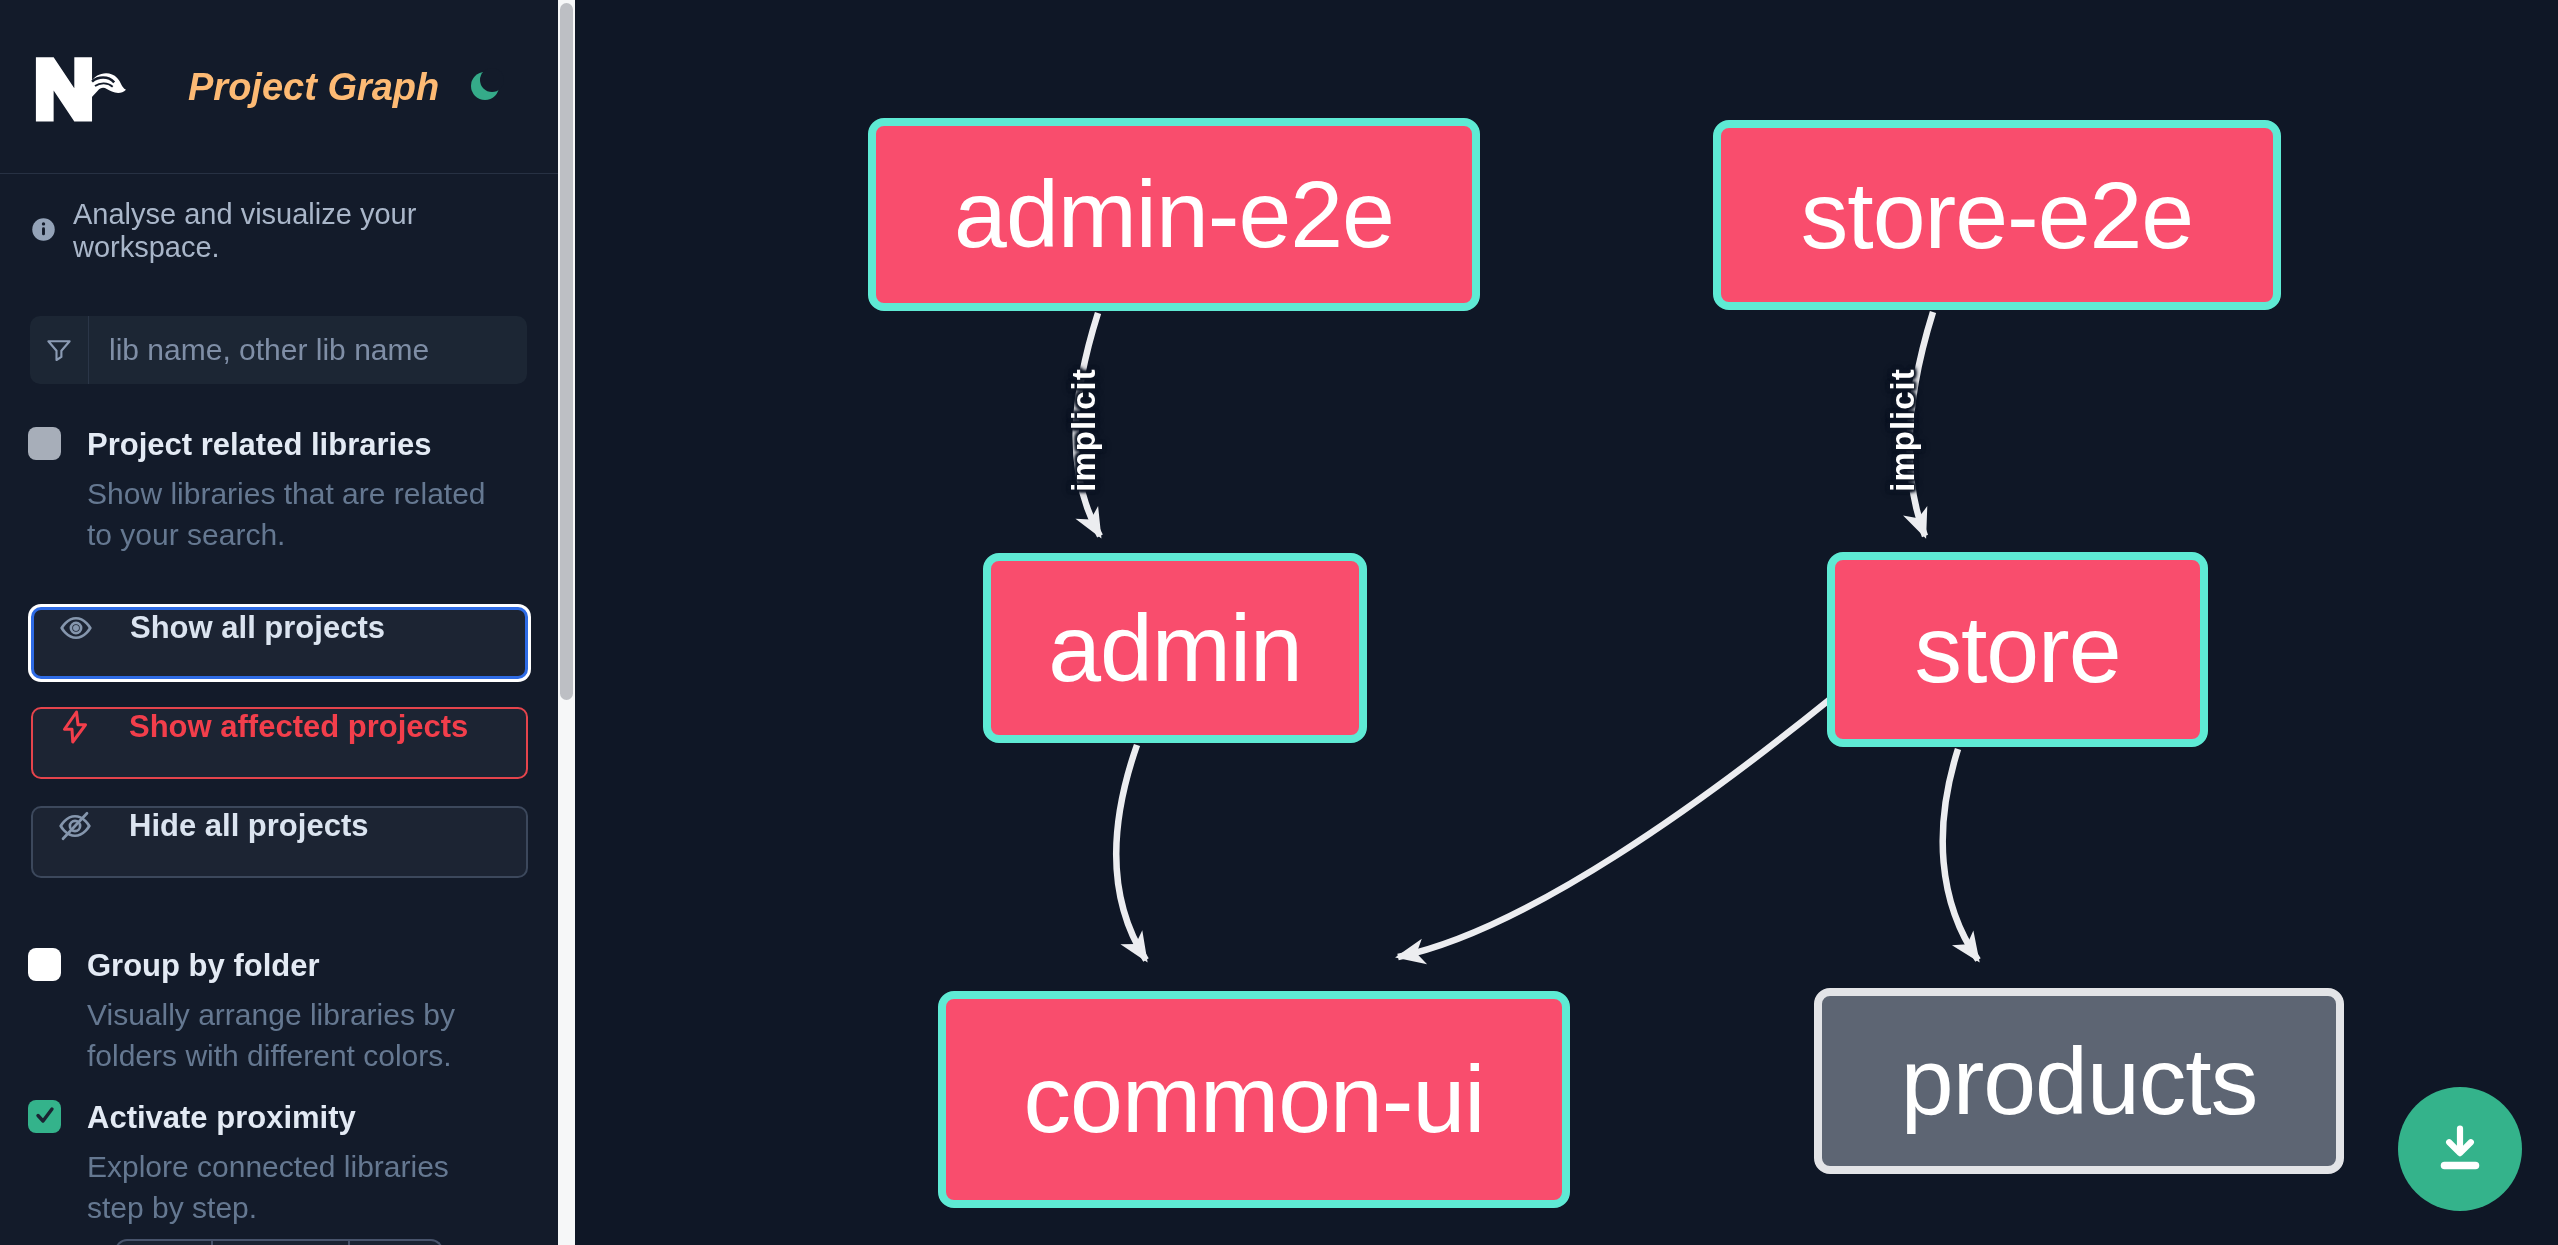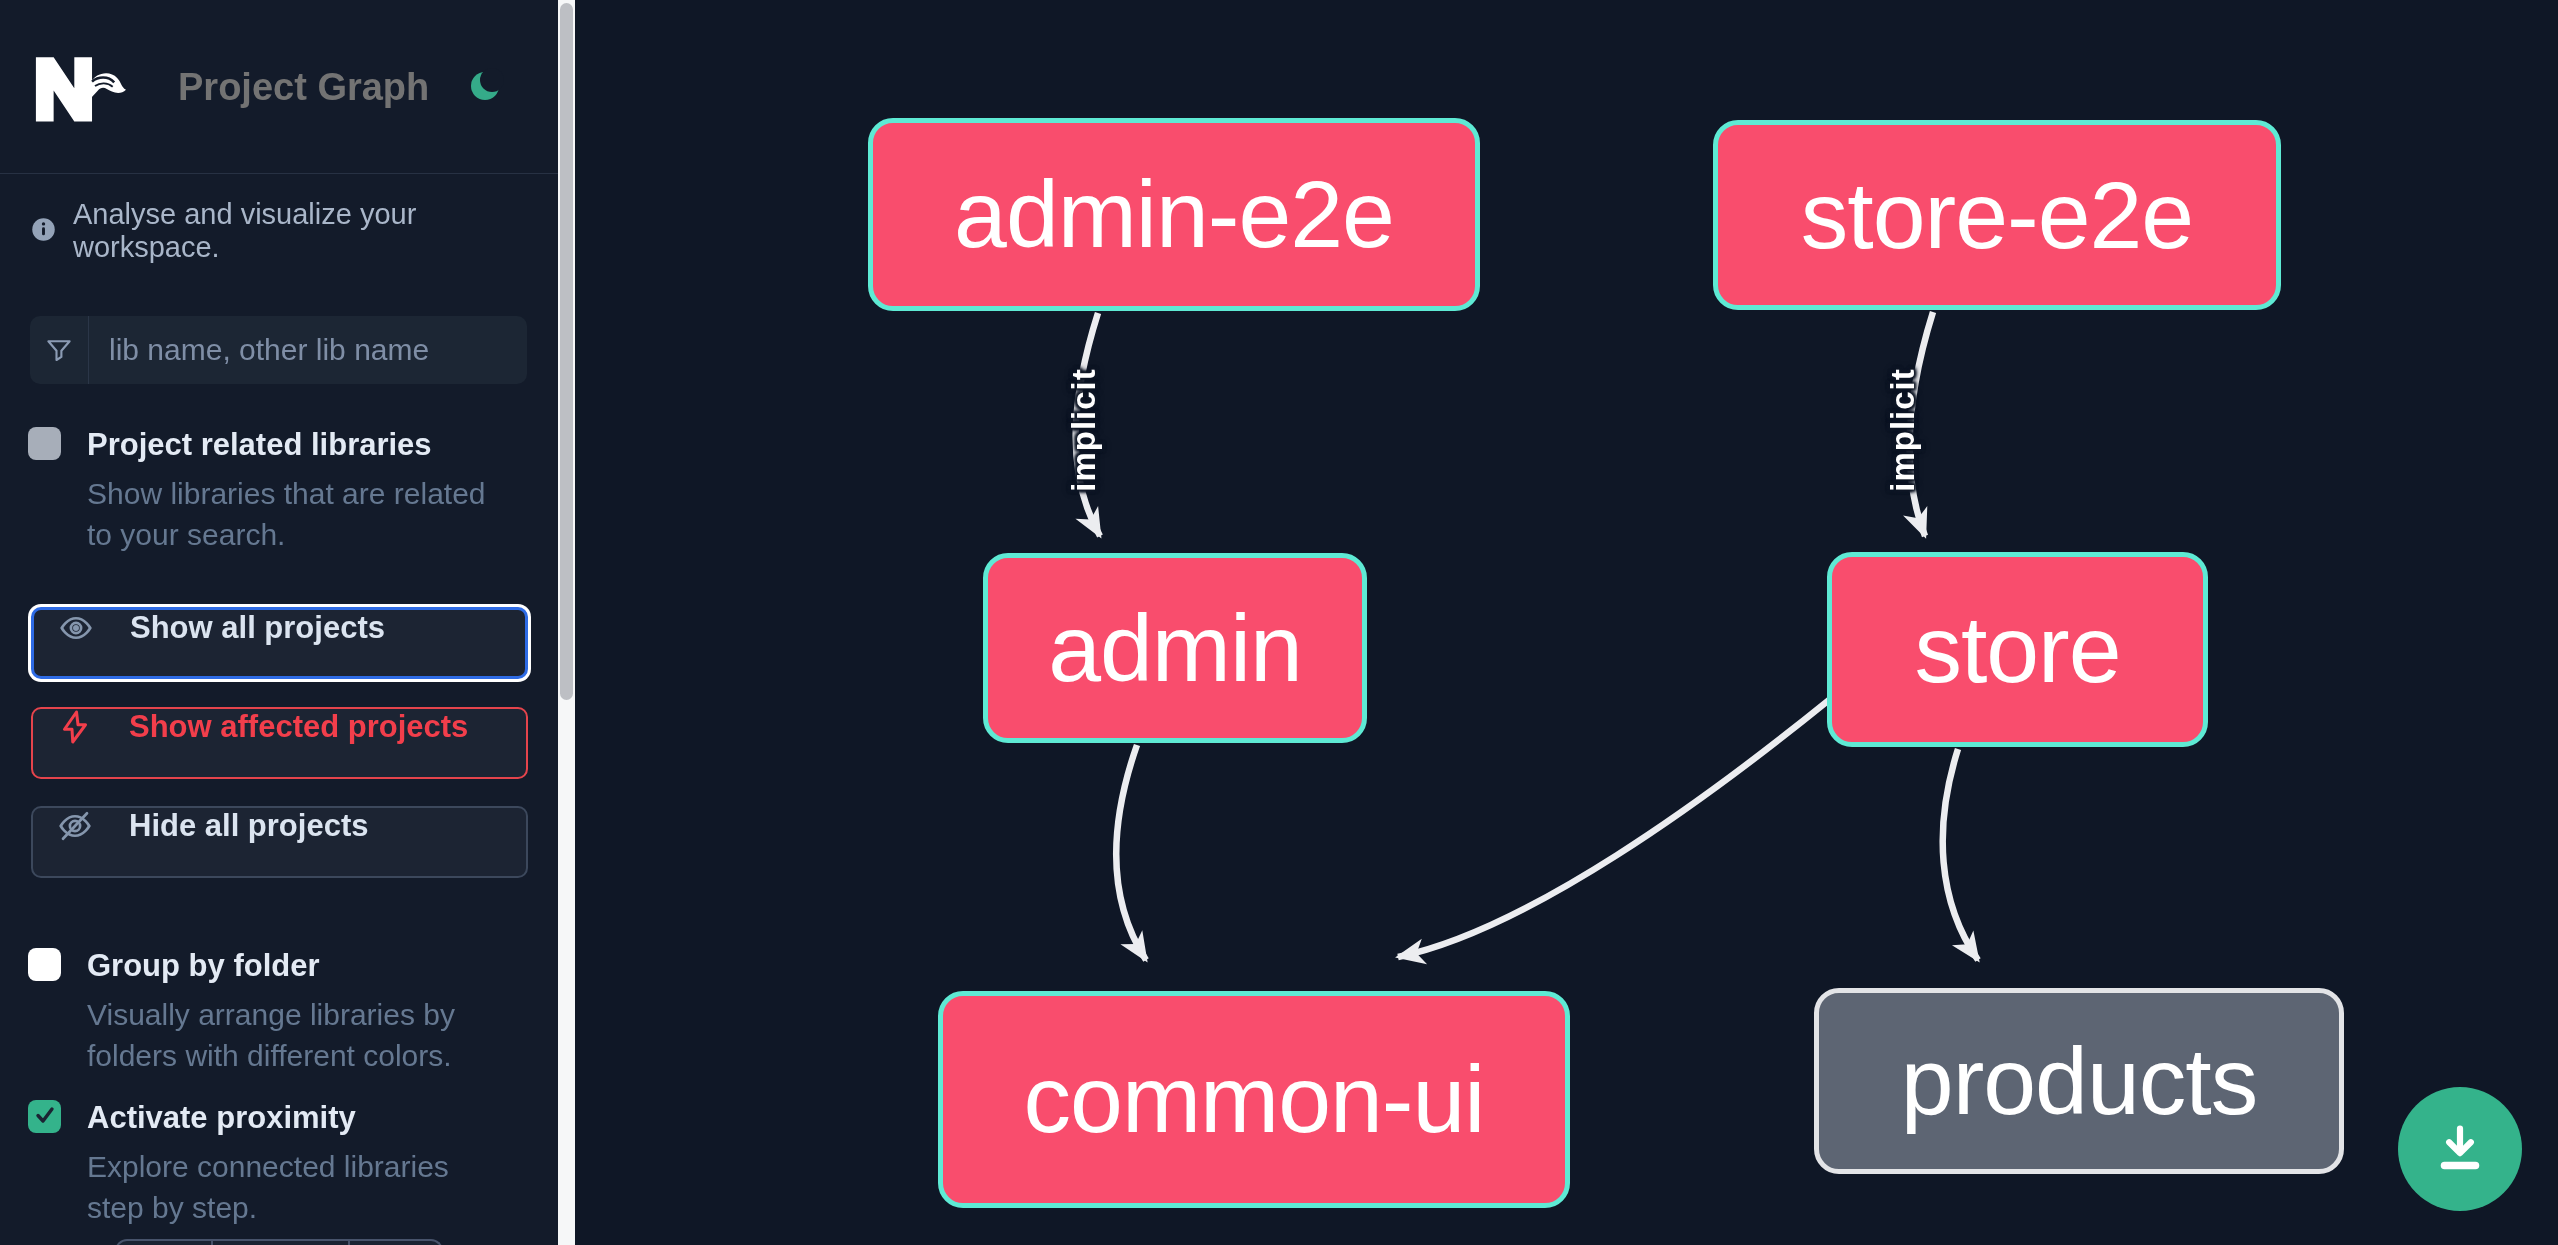--- a/index.html
+++ b/index.html
@@ -3,36 +3,36 @@
 <meta charset="utf-8">
 <style>
   html,body{margin:0;padding:0;background:#0f1726;}
   body{font-family:"Liberation Sans",sans-serif;}
   .app{position:relative;width:2558px;height:1245px;overflow:hidden;background:#0f1726;}
 
   
   .stage{position:absolute;inset:0;}
   .edges{position:absolute;left:0;top:0;}
   .node{position:absolute;display:flex;align-items:center;justify-content:center;
-        border:5px solid #5eead4;border-radius:25px;color:#fff;font-size:95px;
+        border:8px solid #5eead4;border-radius:16px;color:#fff;font-size:95px;
         font-weight:400;letter-spacing:-1px;cursor:pointer;box-sizing:border-box;}
   .node.pink{background:#f94d6d;}
   .node.gray{background:#5d6573;border-color:#e3e4e7;}
   .edge-label{position:absolute;transform:translate(-50%,-50%) rotate(-90deg);
         color:#ffffff;font-size:33px;font-weight:700;letter-spacing:1px;
         text-shadow:0 0 4px #0f1726,0 0 5px #0f1726,2px 2px 3px #0f1726,-2px -2px 3px #0f1726,
         2px -2px 3px #0f1726,-2px 2px 3px #0f1726,0 0 8px #0f1726;}
   .fab{position:absolute;left:2398px;top:1087px;width:124px;height:124px;border-radius:50%;
         background:#34b38b;border:none;display:flex;align-items:center;justify-content:center;cursor:pointer;}
 
   
   .sidebar{position:absolute;left:0;top:0;width:558px;height:1245px;background:#131b2a;z-index:10;}
   .sb-header{position:relative;height:173px;border-bottom:1px solid #273143;}
   .logo{position:absolute;left:30px;top:52px;}
-  .app-title{position:absolute;left:178px;top:66px;font-size:38px;font-weight:600;color:#737373;}
+  .app-title{position:absolute;left:188px;top:66px;font-size:38px;font-weight:600;color:#fdba74;font-style:italic;}
   .theme-toggle{position:absolute;left:468px;top:66px;width:38px;height:38px;background:none;border:none;padding:0;cursor:pointer;}
 
   .info-row{position:absolute;left:30px;top:198px;display:flex;align-items:center;gap:16px;}
   .info-row .txt{color:#a9b6c9;font-size:29px;}
 
   .search{position:absolute;left:30px;top:316px;width:497px;height:68px;background:#1c2634;
           border-radius:10px;display:flex;align-items:stretch;box-sizing:border-box;}
   .search .icon-cell{width:58px;display:flex;align-items:center;justify-content:center;border-right:1px solid #2b3648;}
   .search input{flex:1;background:transparent;border:none;outline:none;color:#cdd8e6;font-size:30px;
           padding:0 20px;font-family:"Liberation Sans",sans-serif;}

